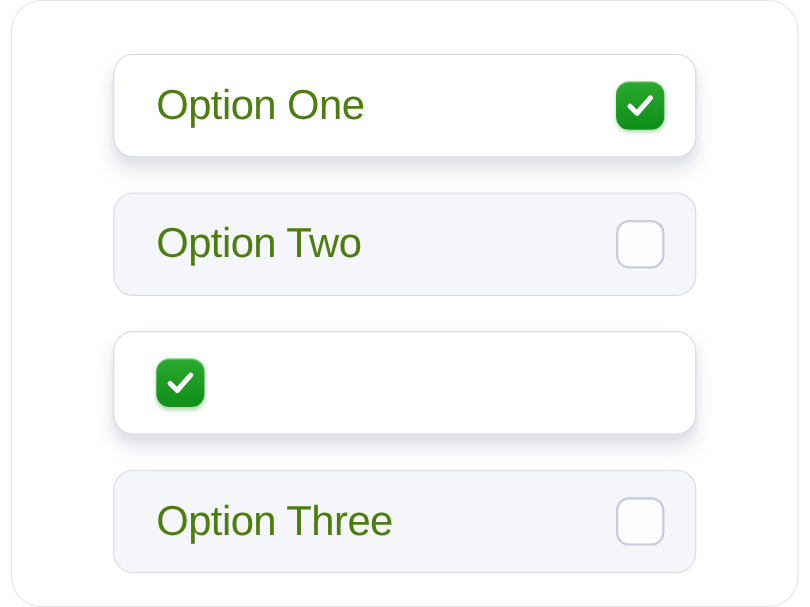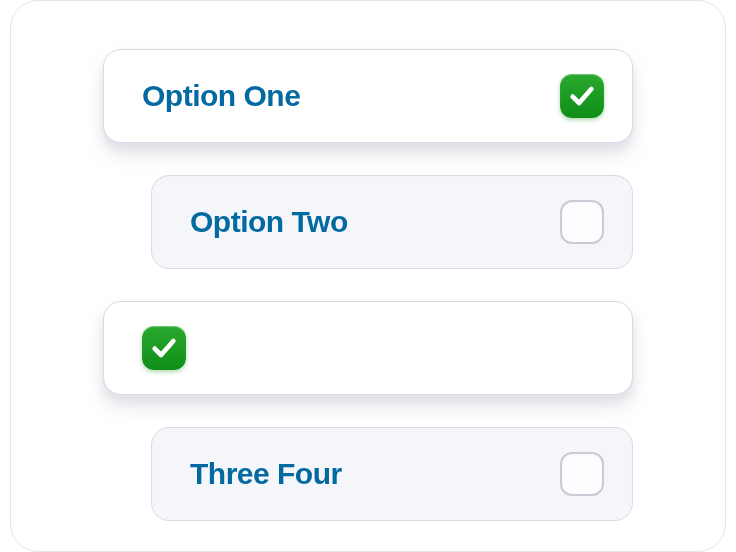--- a/index.html
+++ b/index.html
@@ -41,27 +41,26 @@
   .option-row.checked {
     background: #ffffff;
     box-shadow:
       0 2px 0 0 #e3e4ea,
       0 12px 18px rgba(160, 162, 180, 0.25),
       0 6px 8px rgba(160, 162, 180, 0.15);
   }
   .option-row.unchecked {
     background: #f5f6fa;
     box-shadow: inset 0 1px 2px rgba(0,0,0,0.02);
-    margin-left: 48px;
   }
   .option-label {
-    font-size: 30px;
-    font-weight: 700;
+    font-size: 38px;
+    font-weight: 400;
     letter-spacing: -0.5px;
-    color: #0369a1;
+    color: #4d7c0f;
   }
   .checkbox {
     width: 44px;
     height: 44px;
     border-radius: 12px;
     display: flex;
     align-items: center;
     justify-content: center;
     flex-shrink: 0;
   }
@@ -104,18 +103,18 @@
 
     <div class="option-row checked">
       <span class="checkbox on">
         <svg viewBox="0 0 24 24" fill="none" stroke="#ffffff" stroke-width="4" stroke-linecap="round" stroke-linejoin="round">
           <polyline points="4 12.5 9.5 18 20 6"></polyline>
         </svg>
       </span>
     </div>
 
     <div class="option-row unchecked">
-      <span class="option-label">Three Four</span>
+      <span class="option-label">Option Three</span>
       <span class="checkbox off"></span>
     </div>
 
   </div>
 </div>
 
 </body></html>

